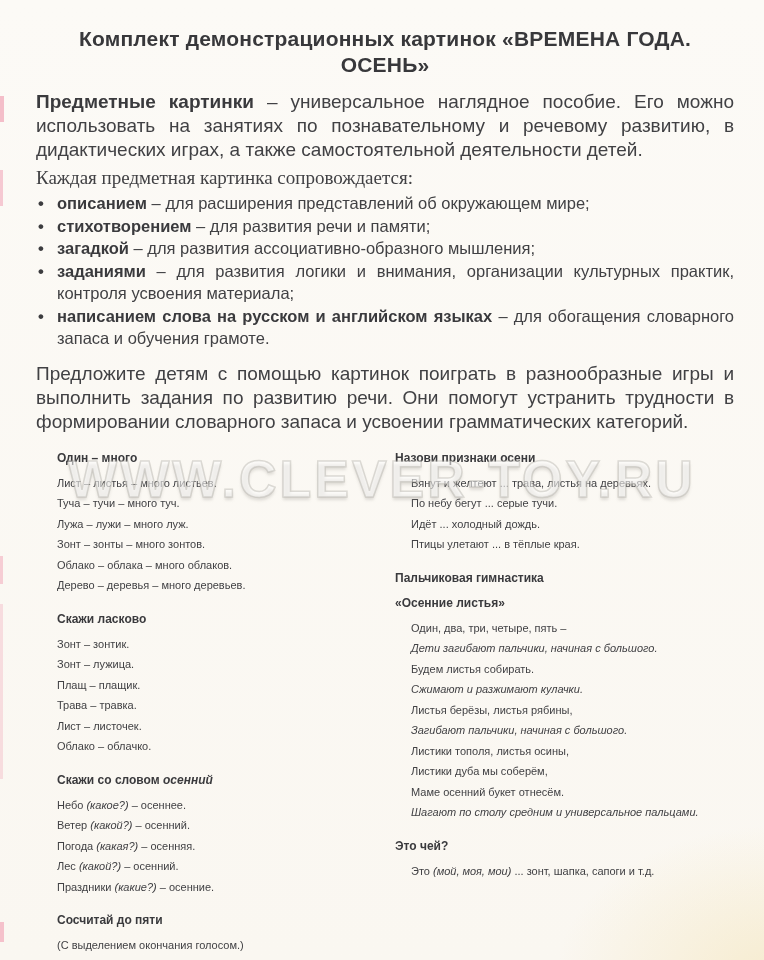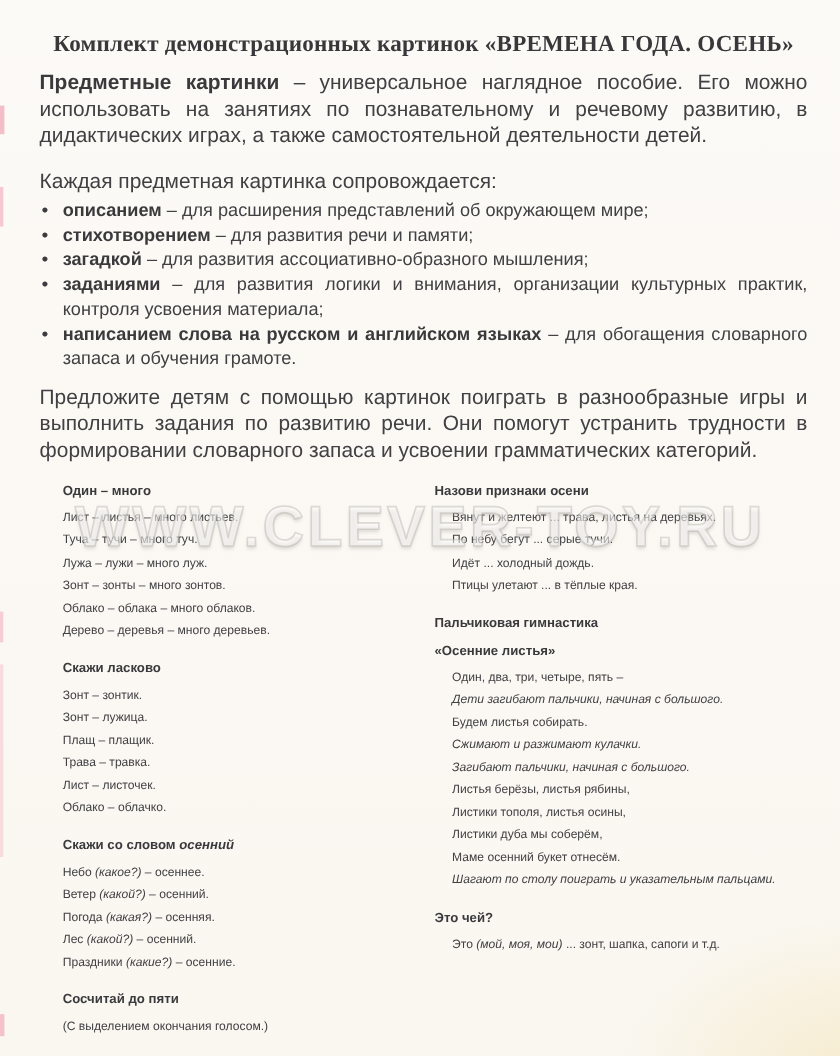--- a/index.html
+++ b/index.html
@@ -11,27 +11,26 @@
       radial-gradient(ellipse 320px 220px at 102% 102%, rgba(243,226,178,0.55), rgba(243,226,178,0) 70%),
       linear-gradient(#fcfaf6,#faf7f1);
   }
   .page{position:relative;padding:26px 30px 0 36px;width:698px;}
 
   
   .doc-title{
     margin:0;text-align:center;
     font-size:21px;line-height:26px;font-weight:bold;color:#38383b;
     letter-spacing:0.2px;
-    font-family:Liberation Serif, serif;
   }
 
   
   .para{margin:12px 0 0 0;font-size:19px;line-height:24px;}
   .para.justify{text-align:justify;}
-  .para.tight{margin-top:18px;}
+  .para.tight{margin-top:4px;font-family:Liberation Serif, serif;}
 
   
   ul.bullets{list-style:none;margin:2px 0 0 0;padding:0;}
   ul.bullets li{
     position:relative;padding-left:21px;margin:0;
     font-size:16.5px;line-height:22.5px;text-align:justify;
   }
   ul.bullets .marker{
     position:absolute;left:2px;top:0;font-weight:bold;color:#3c3c3f;
   }
@@ -138,26 +137,26 @@
           <p class="line"><span class="s-r">Идёт ... холодный дождь.</span></p>
           <p class="line"><span class="s-r">Птицы улетают ... в тёплые края.</span></p>
         </div>
         <div class="section">
           <p class="sec-heading"><span class="s-b">Пальчиковая гимнастика</span></p>
           <p class="sec-heading"><span class="s-b">«Осенние листья»</span></p>
           <p class="line"><span class="s-r">Один, два, три, четыре, пять –</span></p>
           <p class="line"><span class="s-i">Дети загибают пальчики, начиная с большого.</span></p>
           <p class="line"><span class="s-r">Будем листья собирать.</span></p>
           <p class="line"><span class="s-i">Сжимают и разжимают кулачки.</span></p>
+          <p class="line"><span class="s-r">Листья берёзы, листья рябины,</span></p>
           <p class="line"><span class="s-i">Загибают пальчики, начиная с большого.</span></p>
-          <p class="line"><span class="s-r">Листья берёзы, листья рябины,</span></p>
           <p class="line"><span class="s-r">Листики тополя, листья осины,</span></p>
           <p class="line"><span class="s-r">Листики дуба мы соберём,</span></p>
           <p class="line"><span class="s-r">Маме осенний букет отнесём.</span></p>
-          <p class="line"><span class="s-i">Шагают по столу поиграть и указательным пальцами.</span></p>
+          <p class="line"><span class="s-i">Шагают по столу средним и универсальное пальцами.</span></p>
         </div>
         <div class="section">
           <p class="sec-heading"><span class="s-b">Это чей?</span></p>
           <p class="line"><span class="s-r">Это </span><span class="s-i">(мой, моя, мои)</span><span class="s-r"> ... зонт, шапка, сапоги и т.д.</span></p>
         </div>
       </div>
   </div>
 
 </div>
 

